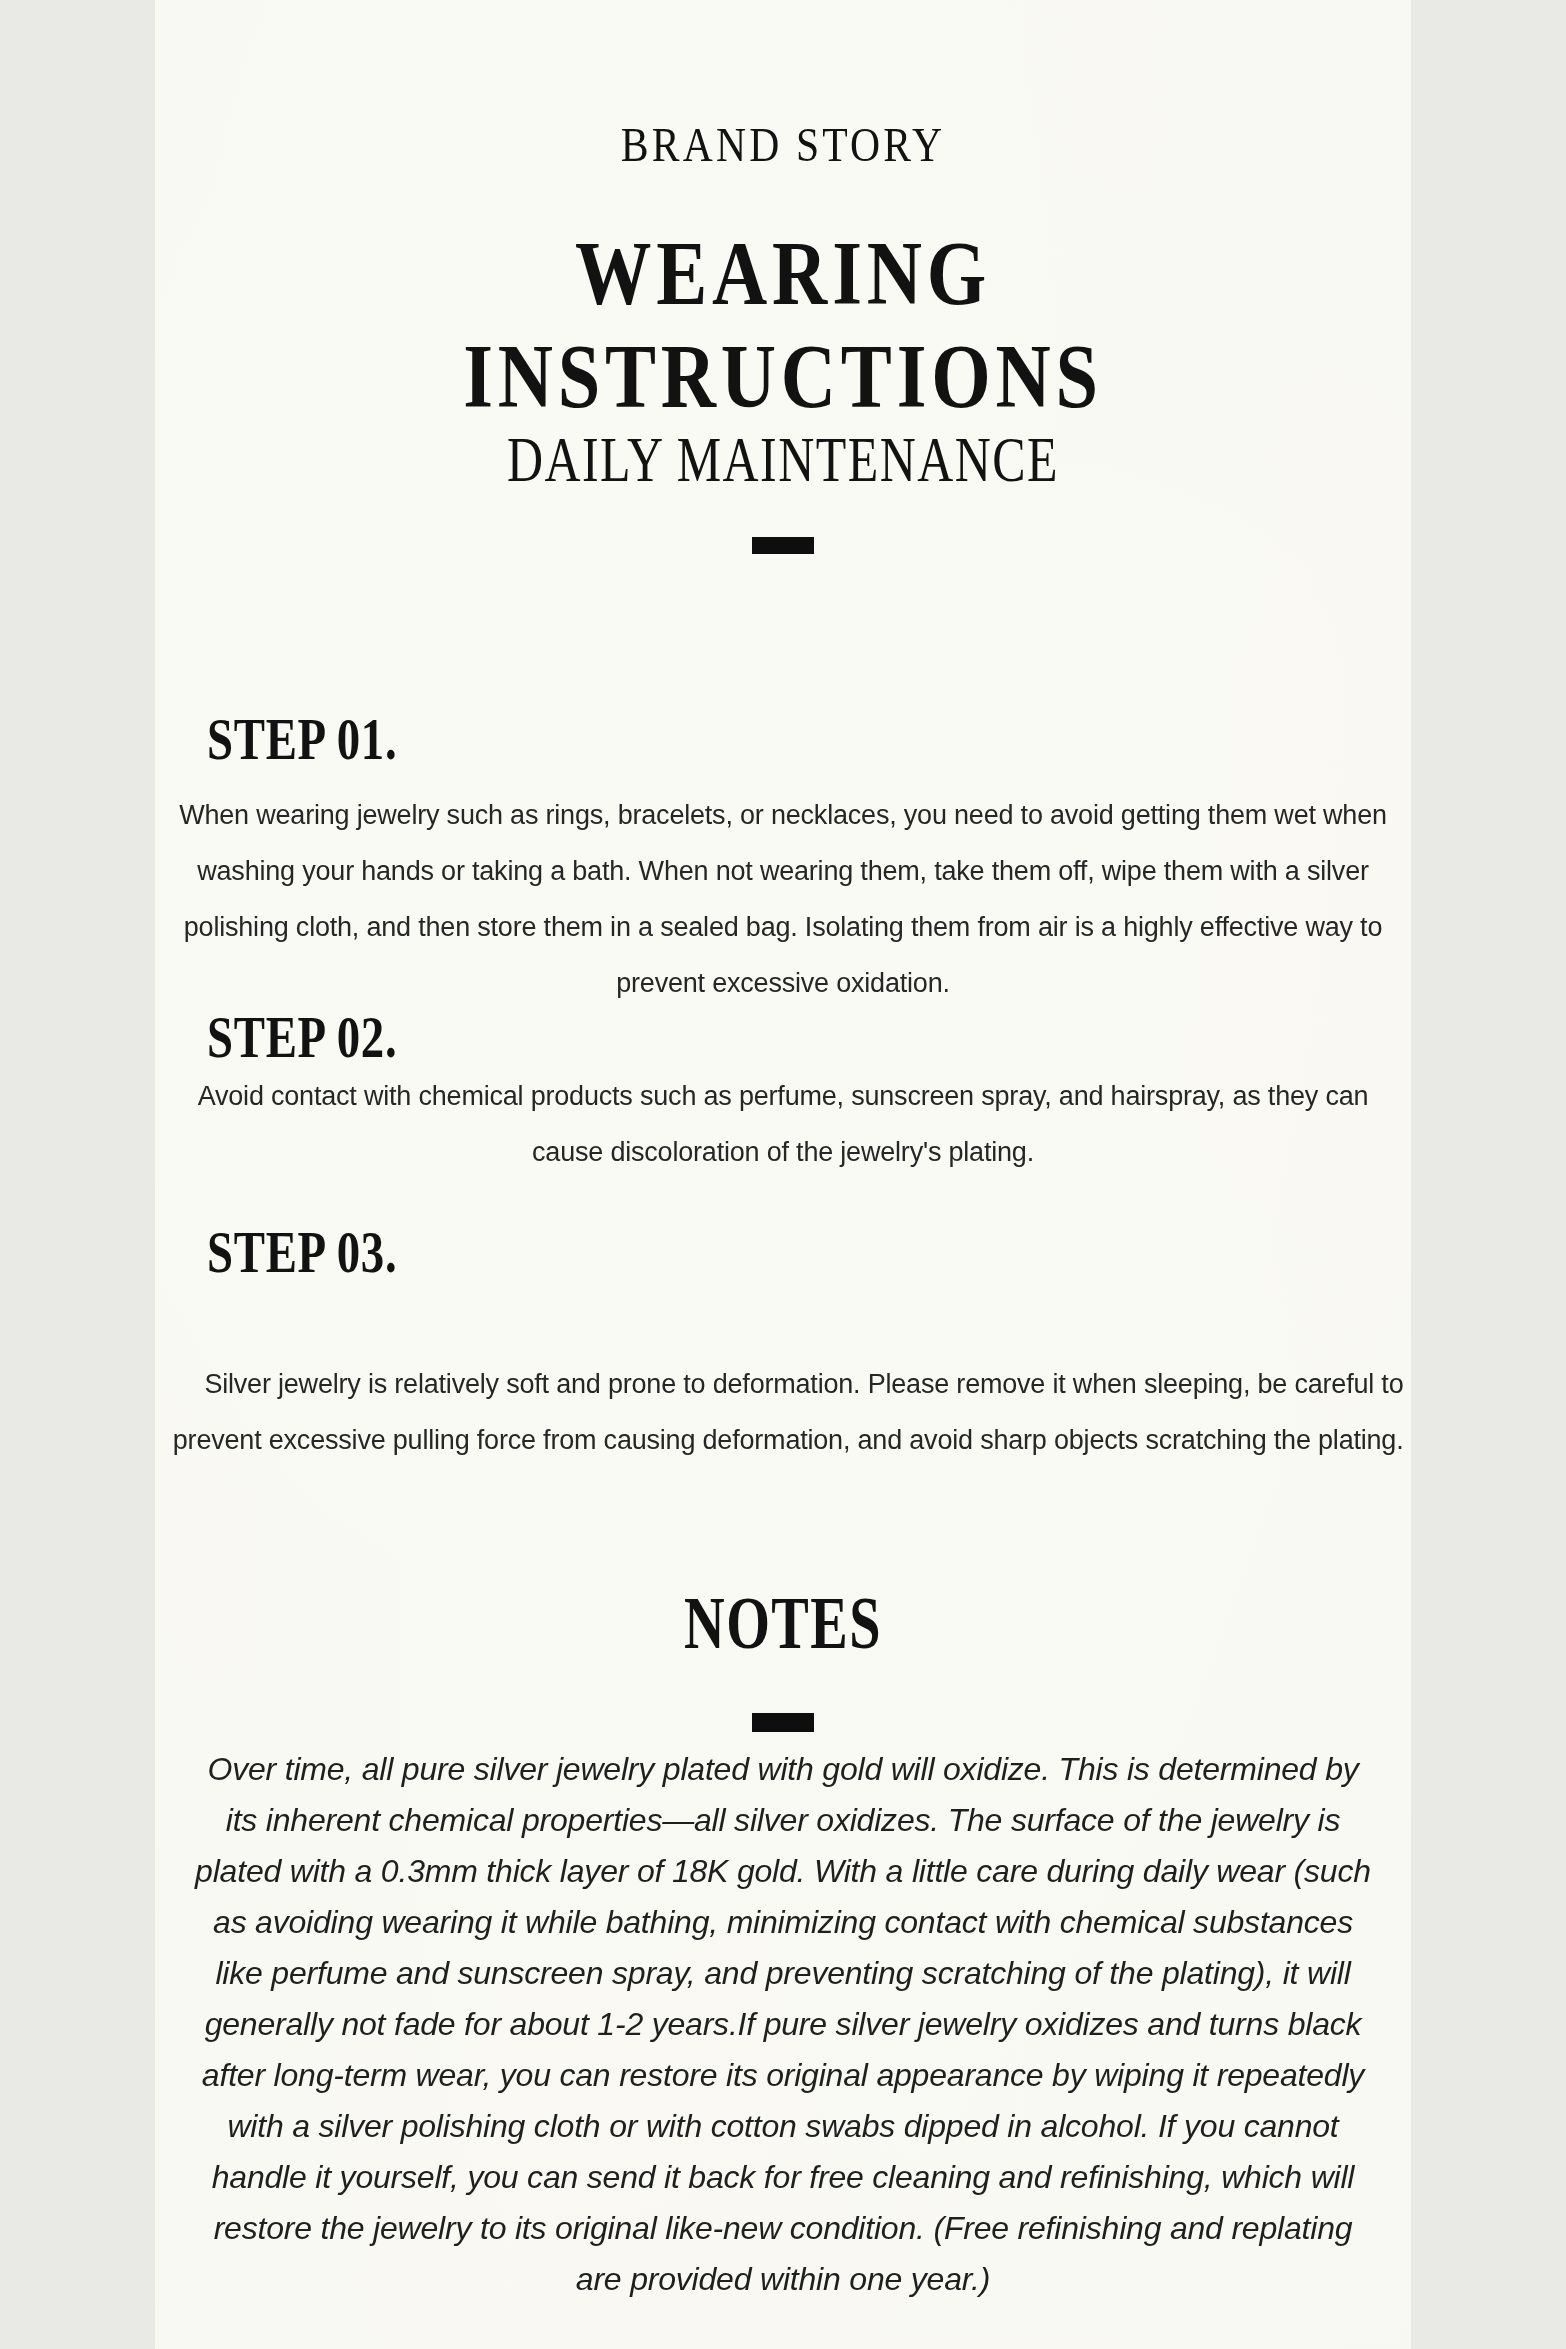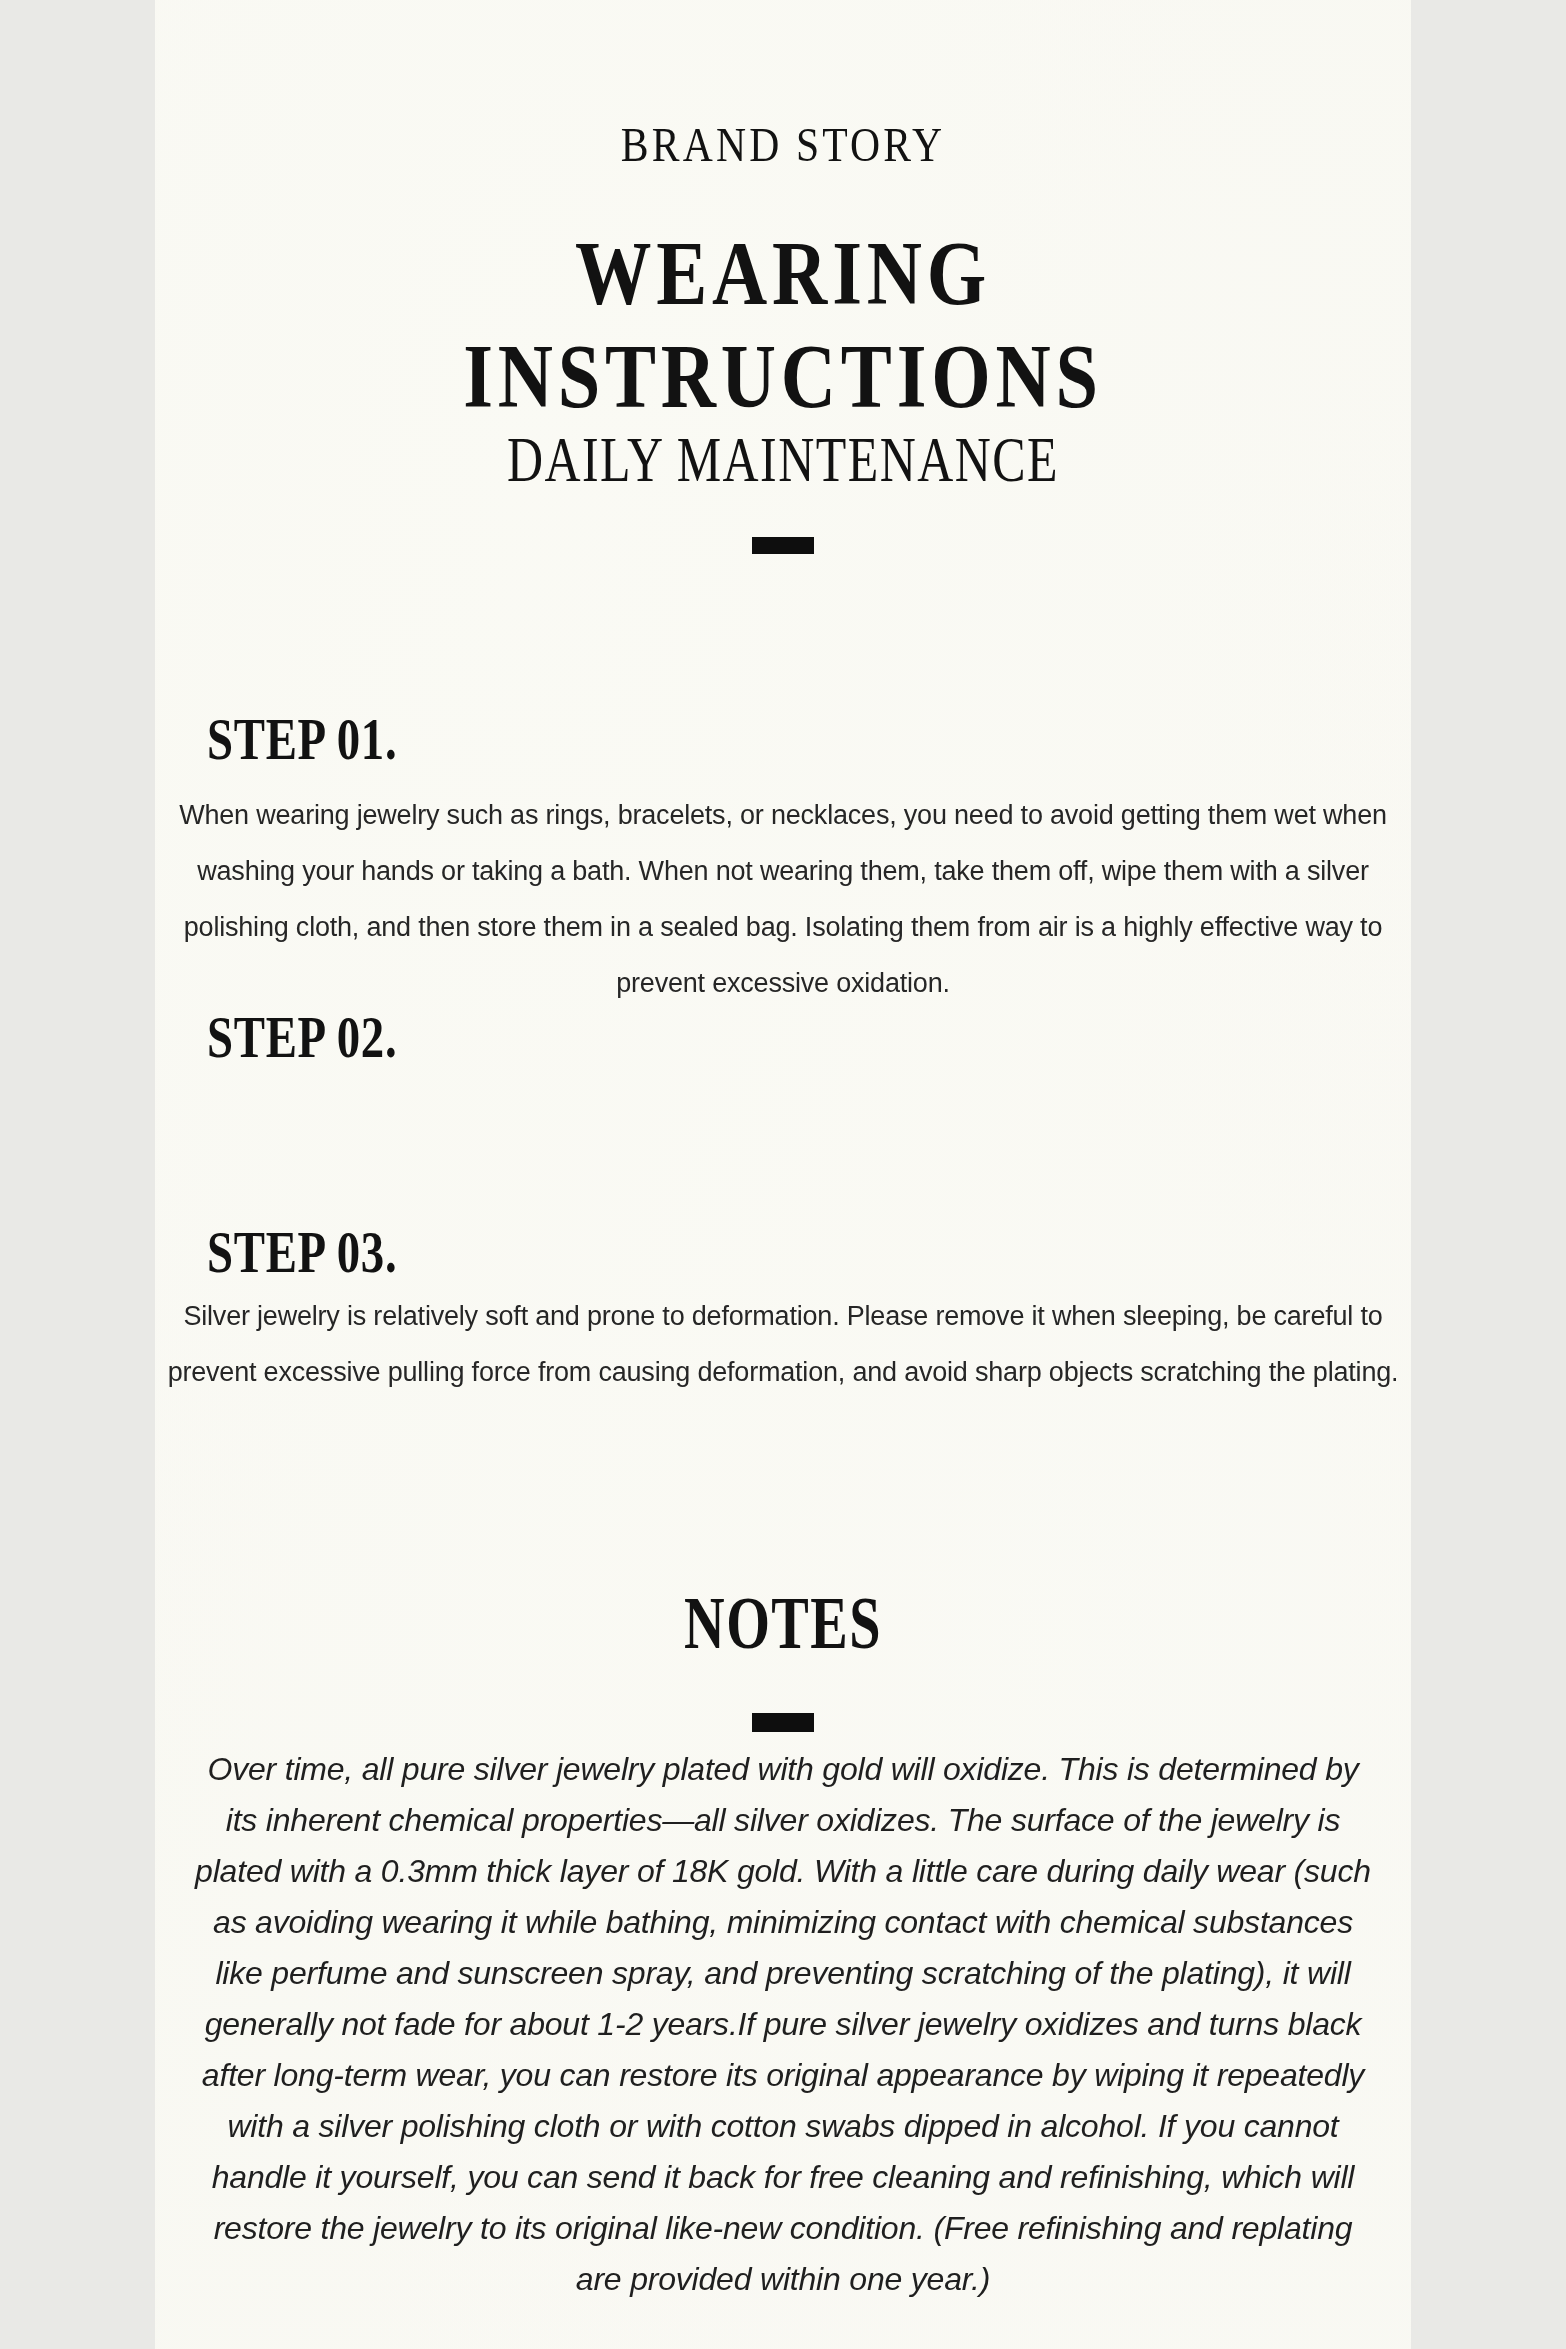--- a/index.html
+++ b/index.html
@@ -85,21 +85,21 @@
     margin:0;
     text-align:center;
     font-family:"Liberation Sans","DejaVu Sans",sans-serif;
     font-size:27px;
     line-height:56px;
     letter-spacing:-0.2px;
     color:var(--body-text);
   }
   .step-text-1{top:787px;text-align:center;}
   .step-text-2{top:1068px;}
-  .step-text-3{top:1288px;}
+  .step-text-3{top:1356px;text-align:right;}
 
   .notes-heading{
     top:1580px;
     font-size:75px;
     font-weight:700;
     letter-spacing:1.9px;
     transform:scaleX(.75);
     transform-origin:50% top;
     color:var(--heading);
   }
@@ -124,20 +124,21 @@
   <h1 class="abs center title">WEARING INSTRUCTIONS</h1>
 
   <div class="abs center subtitle">DAILY MAINTENANCE</div>
 
   <div class="divider divider-1"></div>
 
   <div class="step-label step-label-1">STEP 01.</div>
   <p class="para step-text-1">When wearing jewelry such as rings, bracelets, or necklaces, you need to avoid getting them wet when washing your hands or taking a bath. When not wearing them, take them off, wipe them with a silver polishing cloth, and then store them in a sealed bag. Isolating them from air is a highly effective way to prevent excessive oxidation.</p>
 
   <div class="step-label step-label-2">STEP 02.</div>
+  <p class="para step-text-2">Avoid contact with chemical products such as perfume, sunscreen spray, and hairspray, as they can cause discoloration of the jewelry's plating.</p>
 
   <div class="step-label step-label-3">STEP 03.</div>
   <p class="para step-text-3">Silver jewelry is relatively soft and prone to deformation. Please remove it when sleeping, be careful to prevent excessive pulling force from causing deformation, and avoid sharp objects scratching the plating.</p>
 
   <div class="abs center notes-heading">NOTES</div>
 
   <div class="divider divider-2"></div>
 
   <p class="para notes-text">Over time, all pure silver jewelry plated with gold will oxidize. This is determined by its inherent chemical properties—all silver oxidizes. The surface of the jewelry is plated with a 0.3mm thick layer of 18K gold. With a little care during daily wear (such as avoiding wearing it while bathing, minimizing contact with chemical substances like perfume and sunscreen spray, and preventing scratching of the plating), it will generally not fade for about 1-2 years.If pure silver jewelry oxidizes and turns black after long-term wear, you can restore its original appearance by wiping it repeatedly with a silver polishing cloth or with cotton swabs dipped in alcohol. If you cannot handle it yourself, you can send it back for free cleaning and refinishing, which will restore the jewelry to its original like-new condition. (Free refinishing and replating are provided within one year.)</p>
 

